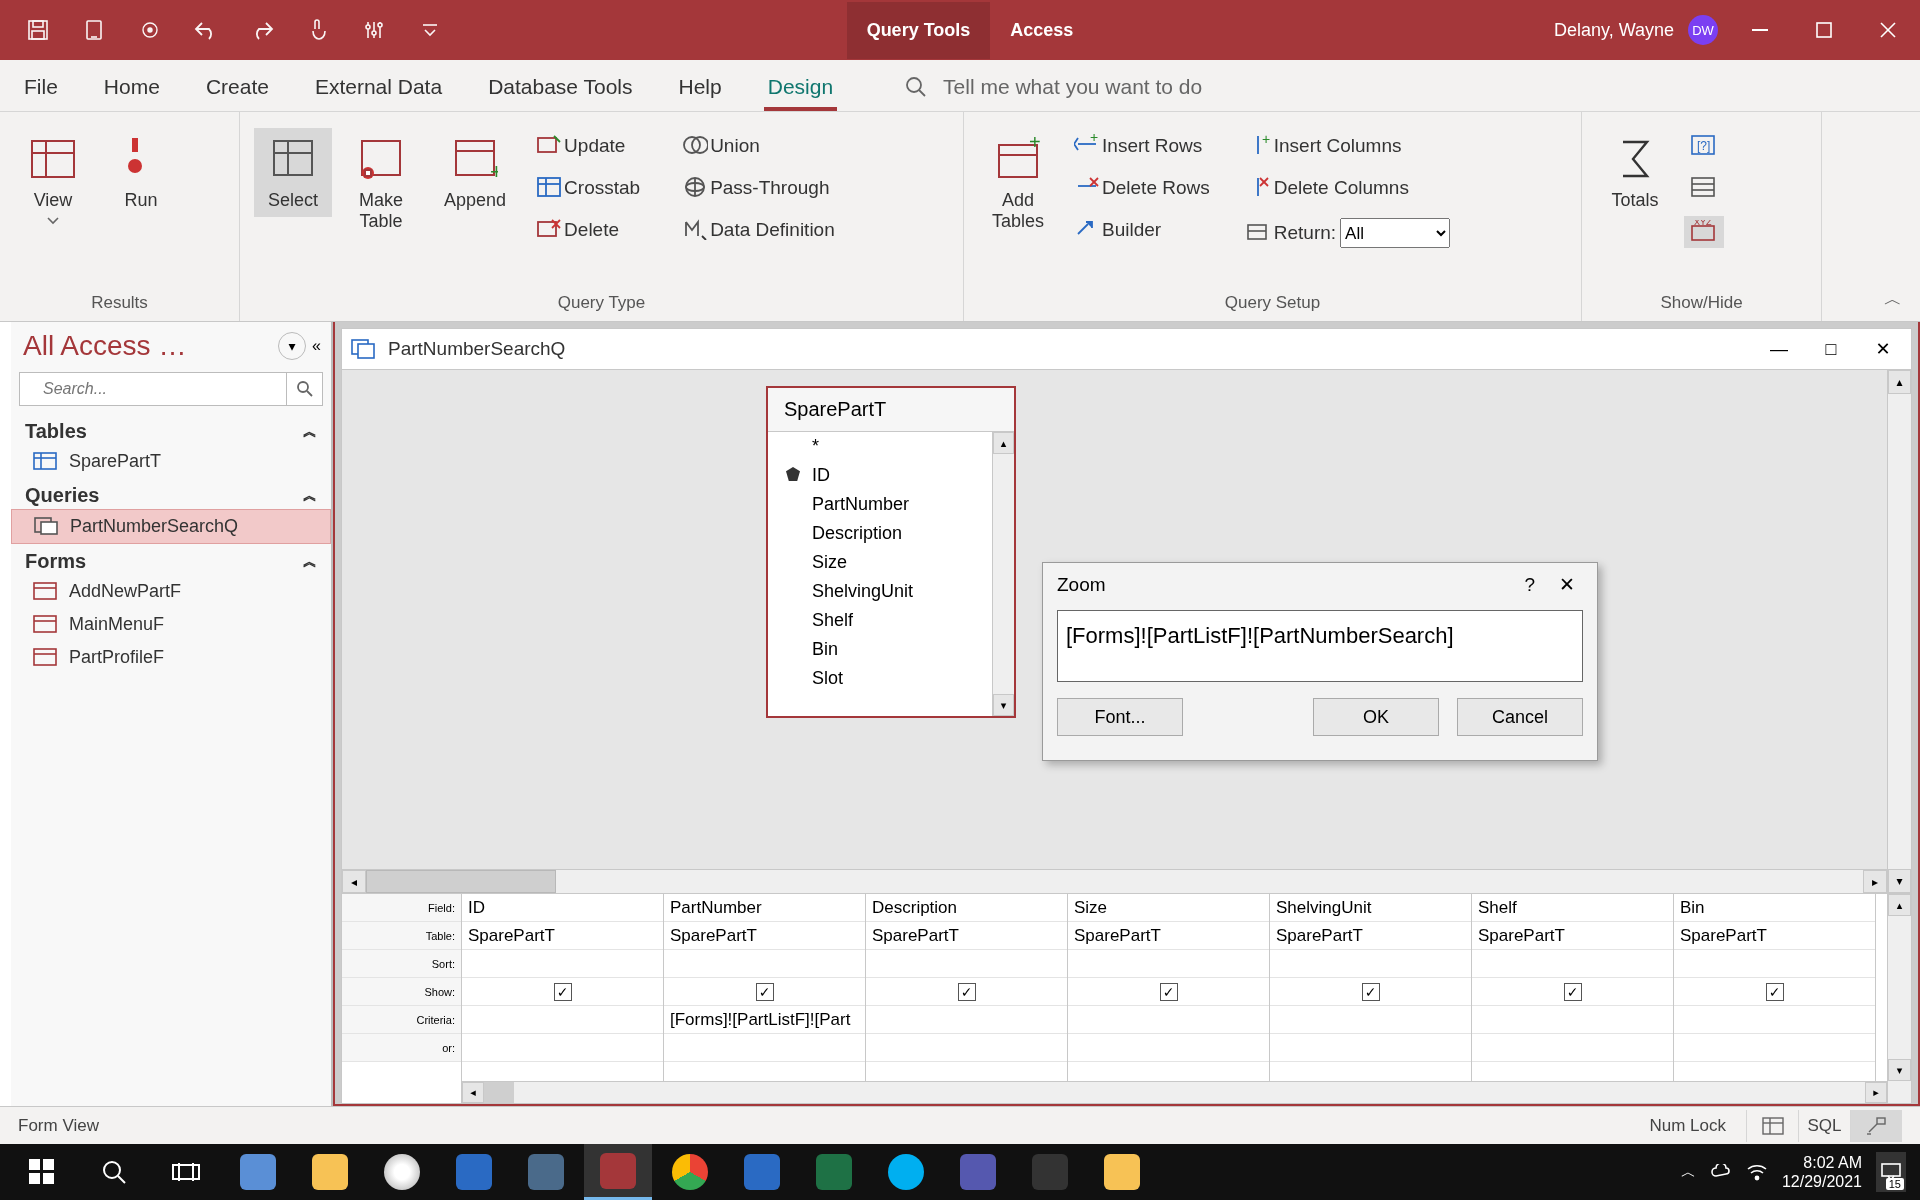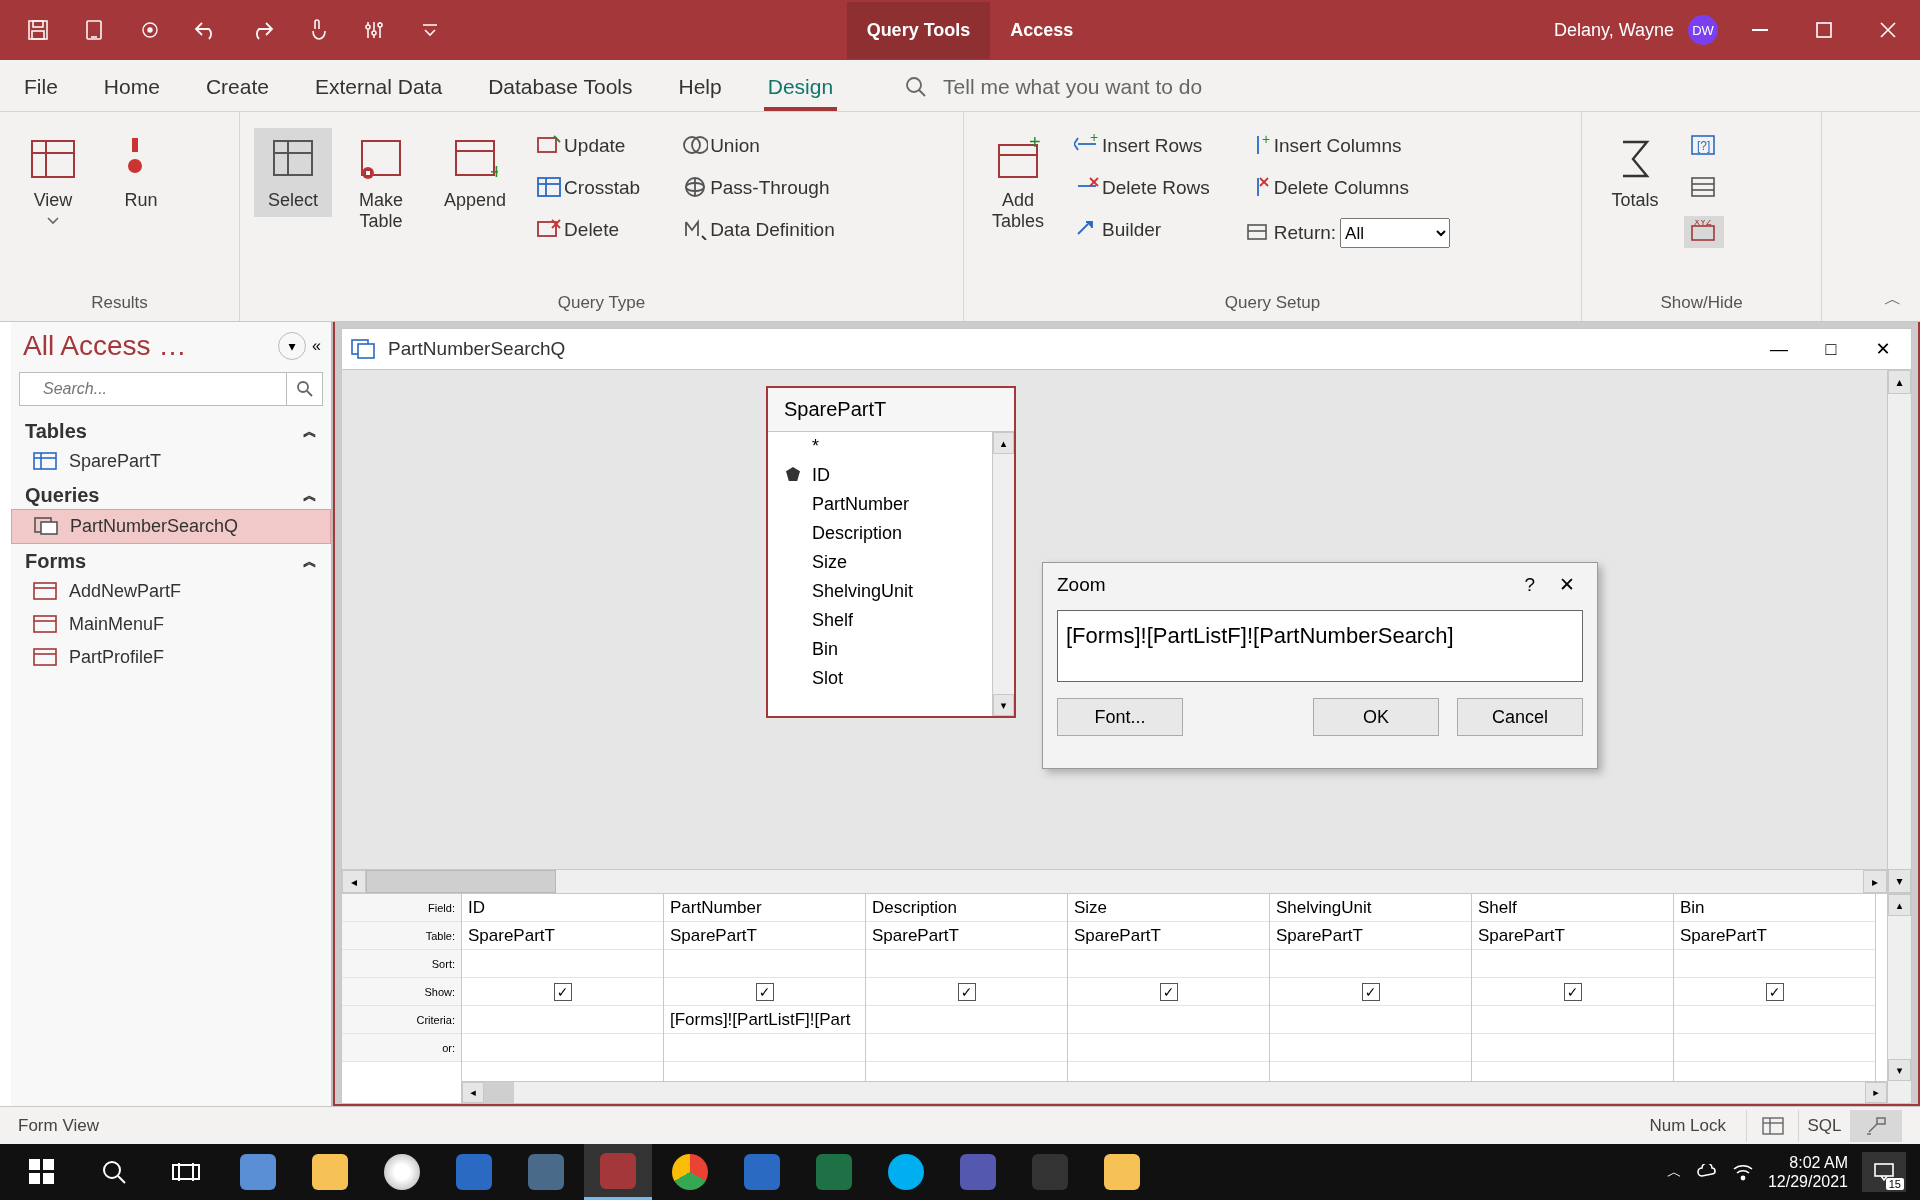--- a/index.html
+++ b/index.html
@@ -76,21 +76,21 @@
 .tabledlg .tlist .trow.key::before { content:""; position:absolute; left:18px; top:6px; width:14px; height:14px; background:#333; clip-path:polygon(50% 0,100% 30%,80% 100%,20% 100%,0 30%); }
 .tabledlg .tlist .tvscroll { position:absolute; right:0; top:0; bottom:0; width:22px; background:#efefef; border-left:1px solid #c8c8c8; }
 .tabledlg .tlist .tvscroll .ar { height:22px; display:flex; align-items:center; justify-content:center; font-size:11px; background:#e6e6e6; border:1px solid #c8c8c8; }
 .tabledlg .tlist .tvscroll .ar.bot { position:absolute; bottom:0; left:0; right:0; }
 
 
 .zoomdlg { position:absolute; left:700px; top:192px; width:556px; background:#f3f3f3; border:1px solid #9a9a9a; box-shadow:4px 4px 8px rgba(0,0,0,.25); }
 .zoomdlg .zhdr { display:flex; align-items:center; padding:10px 14px; font-size:19px; }
 .zoomdlg .zhdr .zsp { flex:1; }
 .zoomdlg .ztext { margin:4px 14px 10px; background:#fff; border:1px solid #666; padding:12px 8px; font-size:22px; height:72px; }
-.zoomdlg .zbtns { display:flex; gap:18px; padding:6px 14px 32px;justify-content:space-between; }
+.zoomdlg .zbtns { display:flex; gap:18px; padding:6px 14px 24px;justify-content:space-between; }
 .zoomdlg .zbtns button { flex:0 0 126px; height:38px; font-size:18px; background:#e8e8e8; border:1px solid #aaa; cursor:pointer; }
 .zoomdlg .zbtns .zsp2 { flex:1; }
 
 
 .qbe { height:210px; background:#fff; border:1px solid #c8c8c8; border-top:none; display:flex; }
 .qbe .labels { width:120px; border-right:1px solid #c8c8c8; }
 .qbe .labels div { height:28px; display:flex; align-items:center; justify-content:flex-end; padding-right:6px; font-size:11px; border-bottom:1px solid #e4e4e4; background:#f6f6f6; }
 .qbe .cols { flex:1; overflow:hidden; display:flex; position:relative; }
 .qbe .col { width:202px; border-right:1px solid #c8c8c8; }
 .qbe .col div { height:28px; display:flex; align-items:center; padding:0 6px; font-size:17px; border-bottom:1px solid #e4e4e4; white-space:nowrap; overflow:hidden; }
@@ -109,21 +109,21 @@
 .statusbar .sbtn { width:52px; height:32px; display:flex; align-items:center; justify-content:center; border-left:1px solid #d6d6d6; }
 .statusbar .sbtn.active { background:#d8d8d8; }
 
 
 .taskbar { height:56px; background:#111; display:flex; align-items:center; padding:0 8px; gap:4px; }
 .taskbar .tbtn { width:68px; height:56px; display:flex; align-items:center; justify-content:center; }
 .taskbar .tbtn.active { background:#333; border-bottom:3px solid #76b9ed; }
 .taskbar .tspacer { flex:1; }
 .taskbar .tray { display:flex; align-items:center; gap:14px; color:#fff; font-size:15px; padding-right:6px; }
 .taskbar .clock { text-align:right; line-height:1.2; font-size:16px; }
-.taskbar .notif { width:44px; height:40px; background:#333; display:flex; align-items:center; justify-content:center; position:relative; }
+.taskbar .notif { width:30px; height:40px; background:#333; display:flex; align-items:center; justify-content:center; position:relative; }
 .taskbar .notif .badge { position:absolute; bottom:2px; right:2px; background:#fff; color:#000; font-size:11px; padding:0 3px; border-radius:2px; }
 
 
 .ficon { width:36px; height:36px; border-radius:6px; }
 </style>
 </head>
 <body>
 
 <div class="titlebar">
   <div class="qat">

